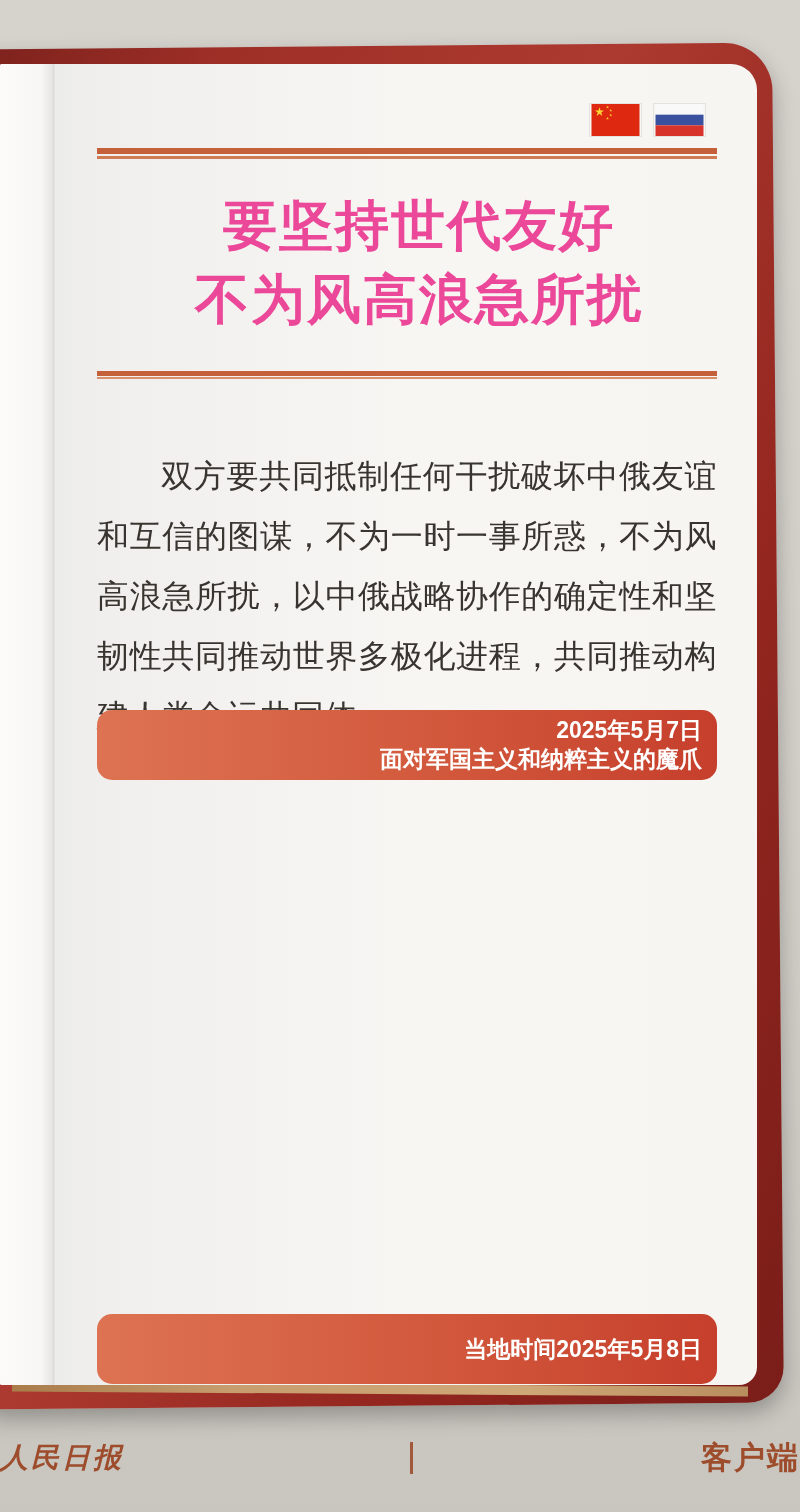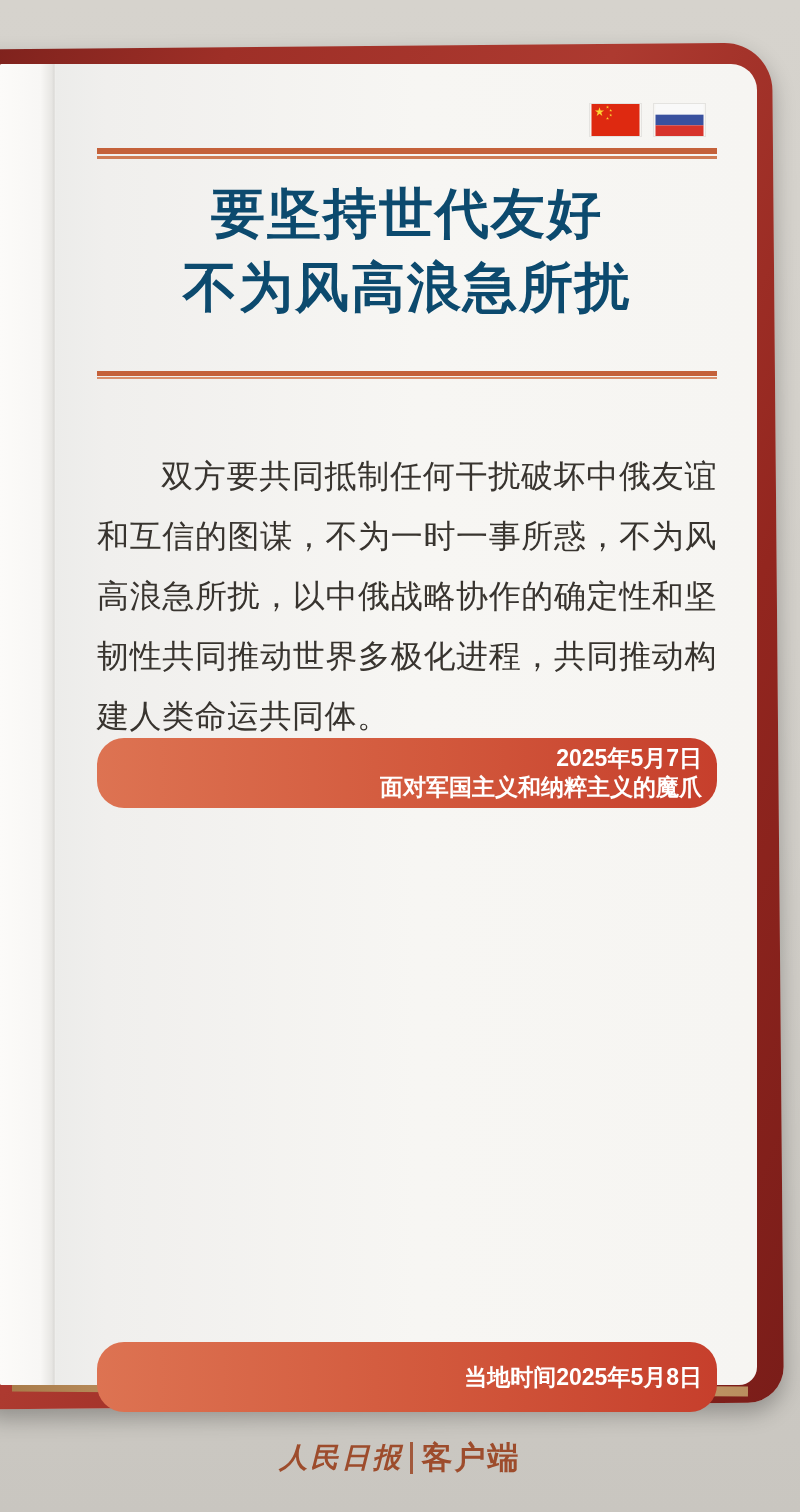--- a/index.html
+++ b/index.html
@@ -37,52 +37,52 @@
     position:absolute; top:104px; right:12px;
     display:flex; gap:13px; align-items:center;
   }
   .flag { width:51px; height:32px; display:block; box-shadow: 0 0 0 1px rgba(0,0,0,0.07); }
 
   .rule-double { position:absolute; left:0; top:148px; width:620px; }
   .rule-double .bar-thick { height:6px; background:#c4613a; }
   .rule-double .bar-thin  { height:3px; background:#cf7c55; margin-top:2px; }
 
   .poster-title {
-    position:absolute; left:0; top:176px; width:620px; margin:0;
-    text-align:center; color:#0c4a6e;
+    position:absolute; left:0; top:176px; width:620px; margin:12px;
+    text-align:center; color:#ec4899;
     font-size:54px; line-height:74px; font-weight:900; letter-spacing:2px;
     font-family: "Liberation Sans", sans-serif;
   }
   .rule-single { position:absolute; left:0; top:371px; width:620px; }
   .rule-single .bar-thick { height:5px; background:#c4613a; }
   .rule-single .bar-thin  { height:2px; background:#d98f6c; margin-top:1px; }
 
   .quote {
     position:absolute; left:0; width:620px; margin:0;
     color:#38342f; font-size:32px; line-height:60px; letter-spacing:0.5px;
     text-align:justify; text-indent:2em;
     font-family: "Liberation Serif", "DejaVu Serif", serif;
   }
   .quote-1 { top:446px; }
   .quote-2 { top:861px; }
 
   .badge {
     position:absolute; left:0; width:620px; height:70px; box-sizing:border-box;
-    border-radius:27px;
+    border-radius:15px;
     background: linear-gradient(90deg, #dd7352 0%, #d2583c 55%, #c63f2c 100%);
     display:flex; flex-direction:column; justify-content:center; align-items:flex-end;
     padding-right:15px; color:#ffffff; text-align:right;
-    font-size:23px; line-height:29px; font-weight:700;margin-top:28px;
+    font-size:23px; line-height:29px; font-weight:700;
   }
   .badge-1 { top:710px; }
   .badge-2 { top:1314px; }
 
   .footer {
     position:absolute; left:0; top:1436px; width:800px; height:44px;
-    display:flex; align-items:center; justify-content:center; color:#9d4c2c;
+    display:flex; align-items:center; justify-content:space-between; color:#9d4c2c;
   }
   .logo-script {
     font-family: "Liberation Serif", "DejaVu Serif", serif;
     font-style:italic; font-weight:700; font-size:28px; letter-spacing:3px;
   }
   .logo-divider {
     display:inline-block; width:3px; height:32px; background:#9d4c2c;
     margin:0 9px 0 6px; opacity:0.9;
   }
   .logo-client {

